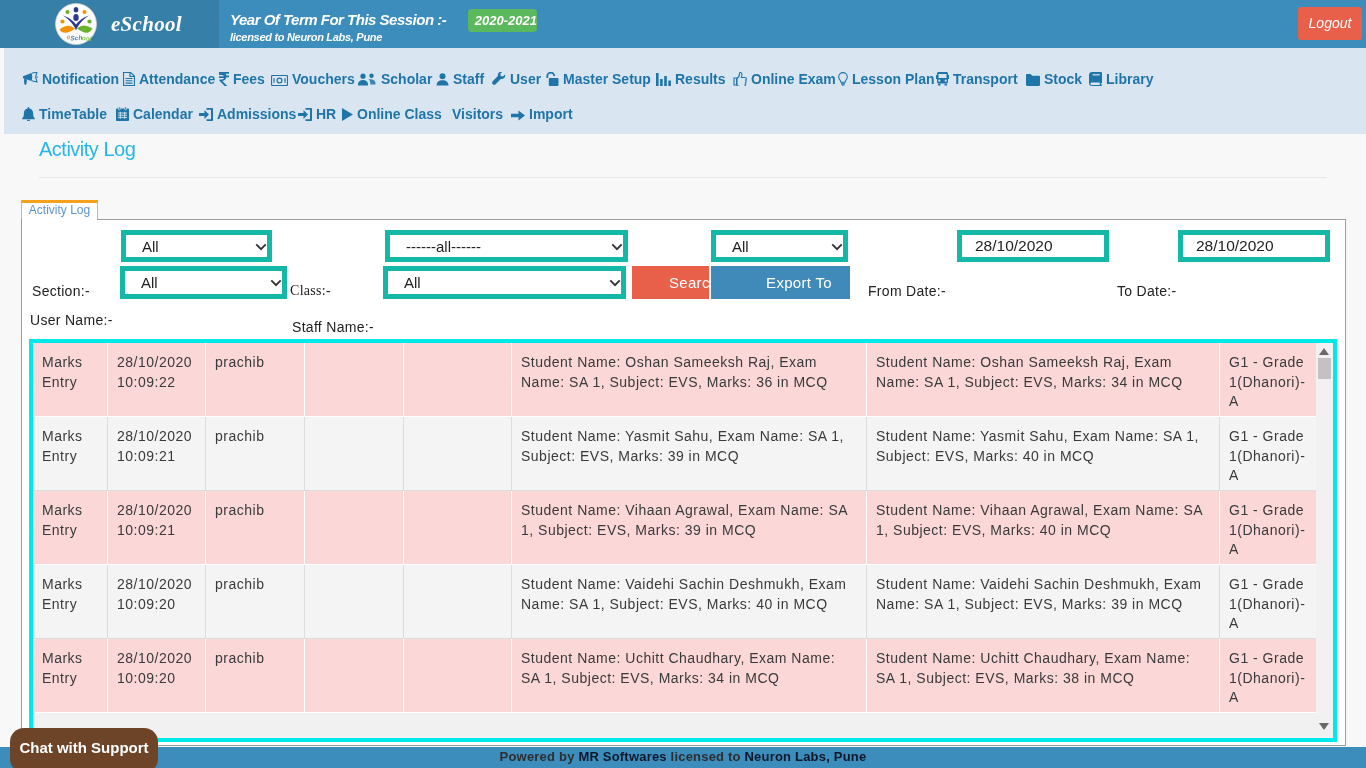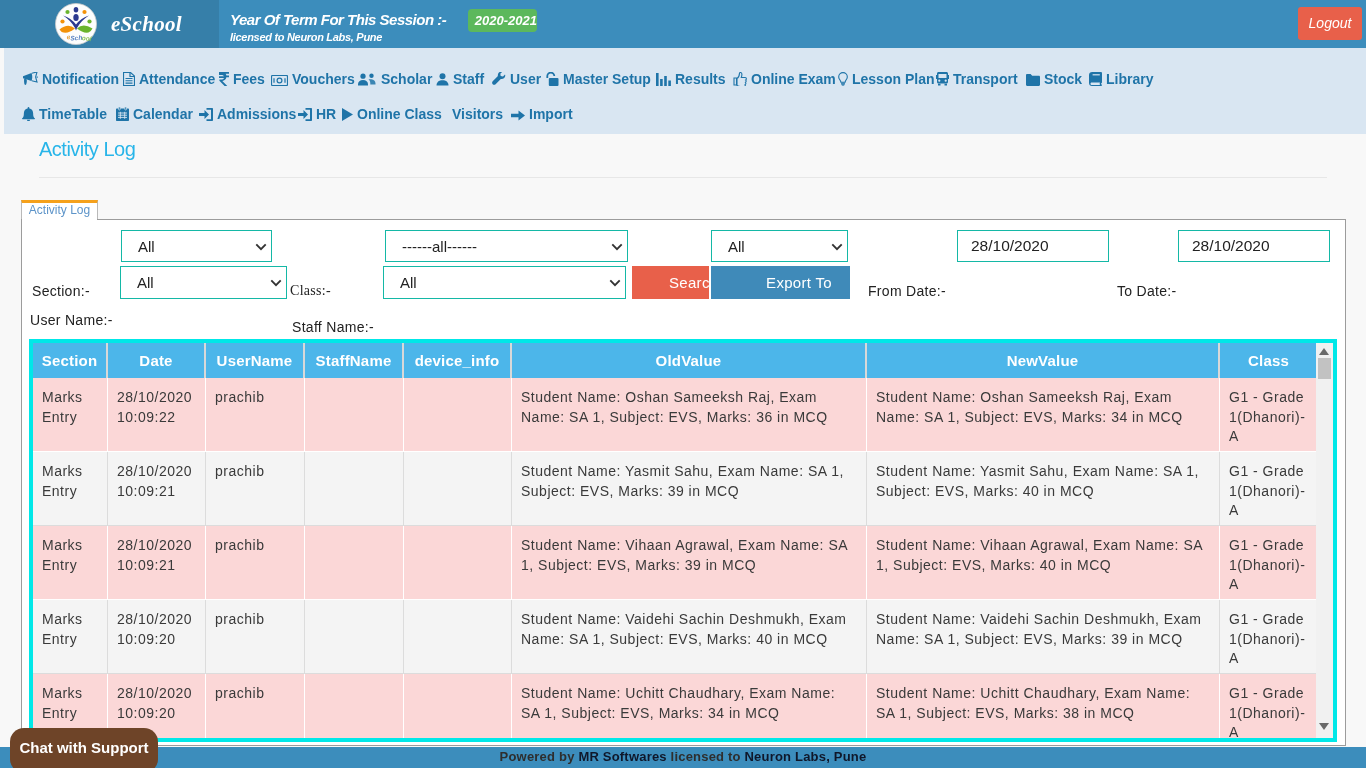--- a/index.html
+++ b/index.html
@@ -26,21 +26,21 @@
 .nrow2 .nitem { top:58px; }
 
 
 #heading { position:absolute; left:39px; top:138px; color:#28b5e9; font-size:20px; letter-spacing:-0.5px; }
 #hr1 { position:absolute; left:39px; top:177px; width:1288px; height:1px; background:#e7e7e7; }
 #tab { position:absolute; left:21px; top:200px; width:77px; height:19px; background:#fff; border:1px solid #b9b9b9; border-top:3px solid #f5a11c; border-bottom:none; color:#5d94c9; font-size:12px; text-align:center; line-height:15px; z-index:3; }
 #panel { position:absolute; left:21px; top:219px; width:1325px; height:527px; background:#fff; border:1px solid #9c9c9c; z-index:2; }
 
 
 .flabel { position:absolute; color:#222; font-size:14px; letter-spacing:0.3px; z-index:3;margin-top:44px; }
-select.f, input.f { position:absolute; z-index:3; height:32px; background:#fff; border:1px solid #14b8a6; font-family:"Liberation Sans",sans-serif; font-size:15px; color:#222; padding:0 8px; border-radius:0; }
+select.f, input.f { position:absolute; z-index:3; height:32px; background:#fff; border:5px solid #14b8a6; font-family:"Liberation Sans",sans-serif; font-size:15px; color:#222; padding:0 8px; border-radius:0; }
 select.f { appearance:none; -webkit-appearance:none; padding-left:16px; }
 input.f { font-size:15.5px; padding-left:13px; }
 .chev { position:absolute; width:12px; height:8px; z-index:4; pointer-events:none; }
 .btn { position:absolute; z-index:3; height:33px; color:#fff; font-size:15px; text-align:center; border:none; letter-spacing:0.3px;padding-left:37px; }
 #btnsearch { left:632px; top:266px; width:77px; background:#e8604a; line-height:33px; }
 #btnexport { left:711px; top:266px; width:139px; background:#3f8ab9; line-height:33px; }
 
 
 #tablebox { position:absolute; left:29px; top:339px; width:1308px; height:403px; border:4px solid #00e8e8; background:#f1f1f1; overflow:hidden; z-index:3; }
 #tbl { border-collapse:separate; border-spacing:0; table-layout:fixed; width:1284px; }
@@ -234,30 +234,20 @@
         <col style="width:75px">
         <col style="width:98px">
         <col style="width:99px">
         <col style="width:99px">
         <col style="width:108px">
         <col style="width:355px">
         <col style="width:353px">
         <col style="width:97px">
       </colgroup>
     <tbody>
-        <tr>
-      <th>Section</th>
-          <th>Date</th>
-          <th>UserName</th>
-          <th>StaffName</th>
-          <th>device_info</th>
-          <th>OldValue</th>
-          <th>NewValue</th>
-          <th>Class</th>
-    </tr>
     <tr class="pink">
       <td>Marks<br>Entry</td>
           <td>28/10/2020<br>10:09:22</td>
           <td>prachib</td>
           <td></td>
           <td></td>
       <td>Student Name: Oshan Sameeksh Raj, Exam<br>Name: SA 1, Subject: EVS, Marks: 36 in MCQ</td>
       <td>Student Name: Oshan Sameeksh Raj, Exam<br>Name: SA 1, Subject: EVS, Marks: 34 in MCQ</td>
       <td>G1 - Grade<br>1(Dhanori)-<br>A</td>
     </tr>

